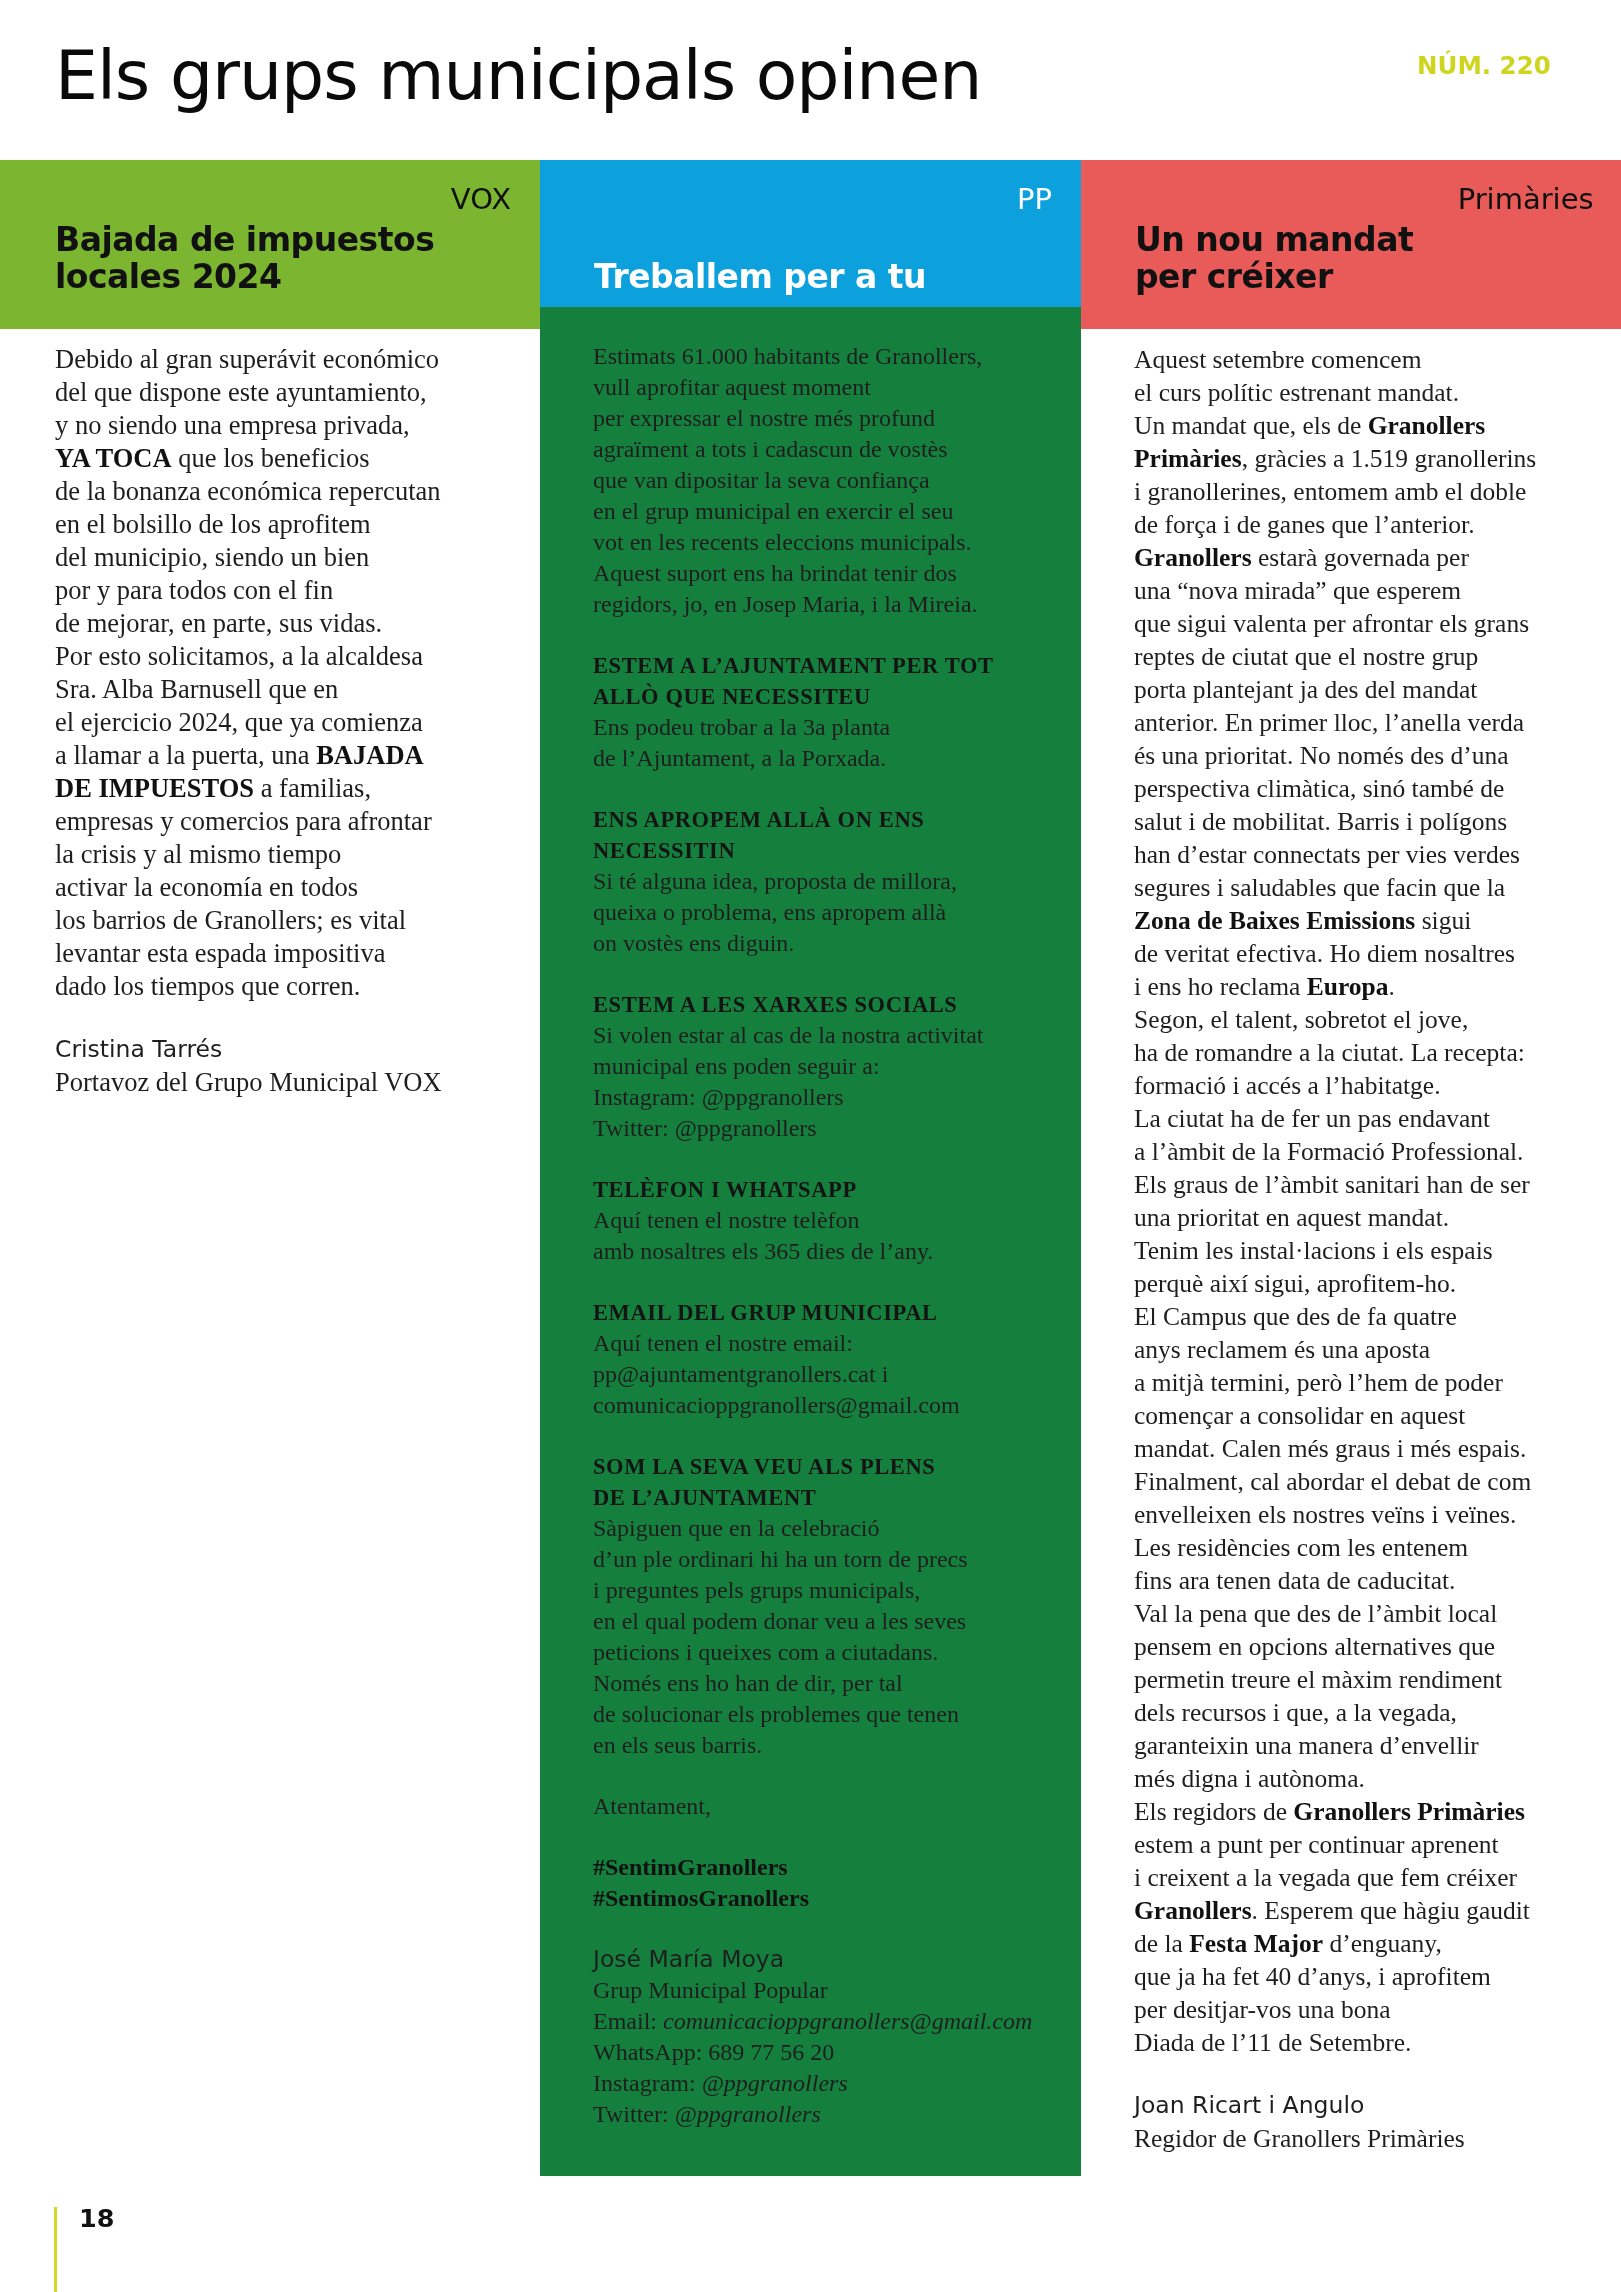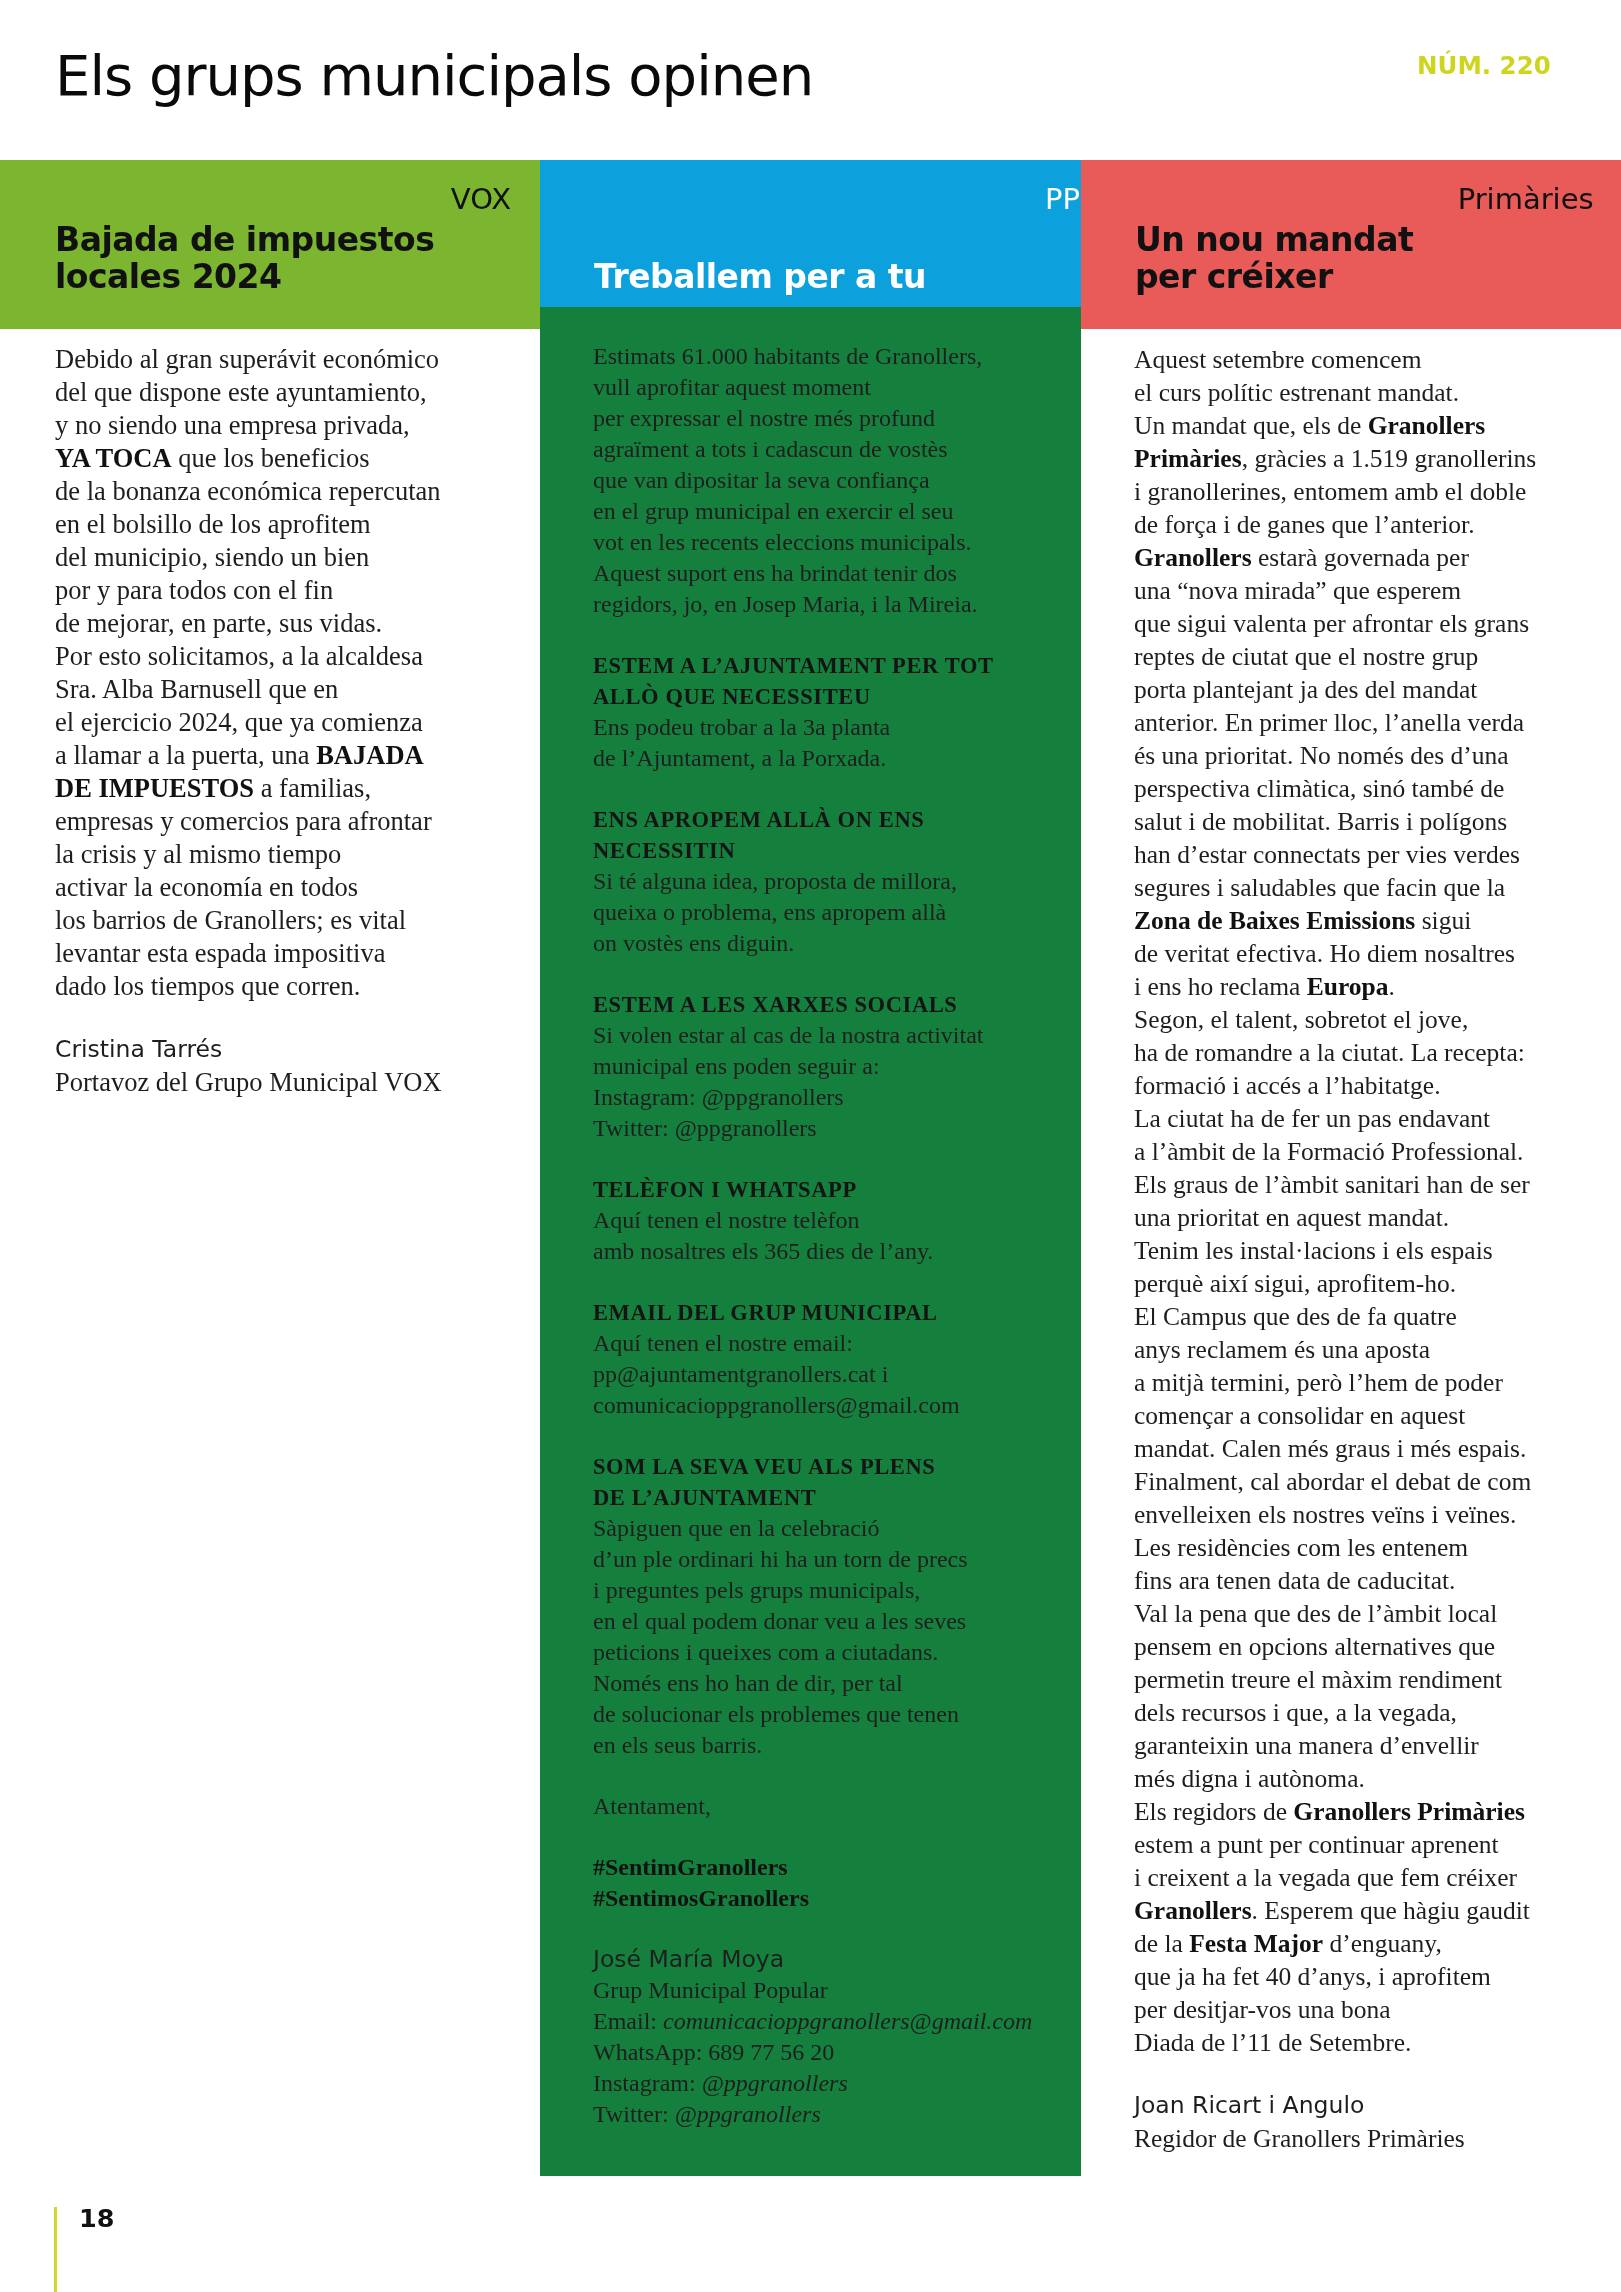--- a/index.html
+++ b/index.html
@@ -4,34 +4,34 @@
 <style>
   html, body { margin: 0; padding: 0; }
   body {
     width: 1621px; height: 2293px; position: relative; overflow: hidden;
     background: #ffffff; color: #1a1a1a;
     font-family: "Liberation Serif", "DejaVu Serif", serif;
   }
   .page-title {
     position: absolute; left: 55px; top: 21.6px;
     font-family: "DejaVu Sans", "Liberation Sans", sans-serif;
-    font-size: 56px; font-weight: 500; letter-spacing: -1px; color: #0a0a0a;
+    font-size: 68px; font-weight: 500; letter-spacing: -1px; color: #0a0a0a;
     line-height: 108px; white-space: nowrap;
   }
   .issue-number {
     position: absolute; left: 1417px; top: 51px;
     font-family: "DejaVu Sans", "Liberation Sans", sans-serif;
     font-size: 24.5px; font-weight: bold; color: #cfd51f; letter-spacing: 0px;
   }
   .band {
     position: absolute; top: 160px; height: 169px;
     font-family: "DejaVu Sans", "Liberation Sans", sans-serif;
   }
   .band-vox { left: 0; width: 540px; background: #7cb631; }
-  .band-pp { left: 540px; width: 541px; background: #0ca1dc; padding-left: 28px; }
+  .band-pp { left: 540px; width: 541px; background: #0ca1dc; }
   .band-prim { left: 1081px; width: 540px; background: #e85b59; }
   .party {
     position: absolute; top: 21.6px; font-size: 29px; color: #111; font-weight: normal;
   }
   .band-vox .party { right: 29px; }
   .band-pp .party { right: 29px; color: #ffffff; }
   .band-prim .party { right: 27.4px; }
   .headline {
     position: absolute; left: 55px; font-size: 33px; font-weight: bold; line-height: 37px;
     letter-spacing: -0.5px; color: #111;

